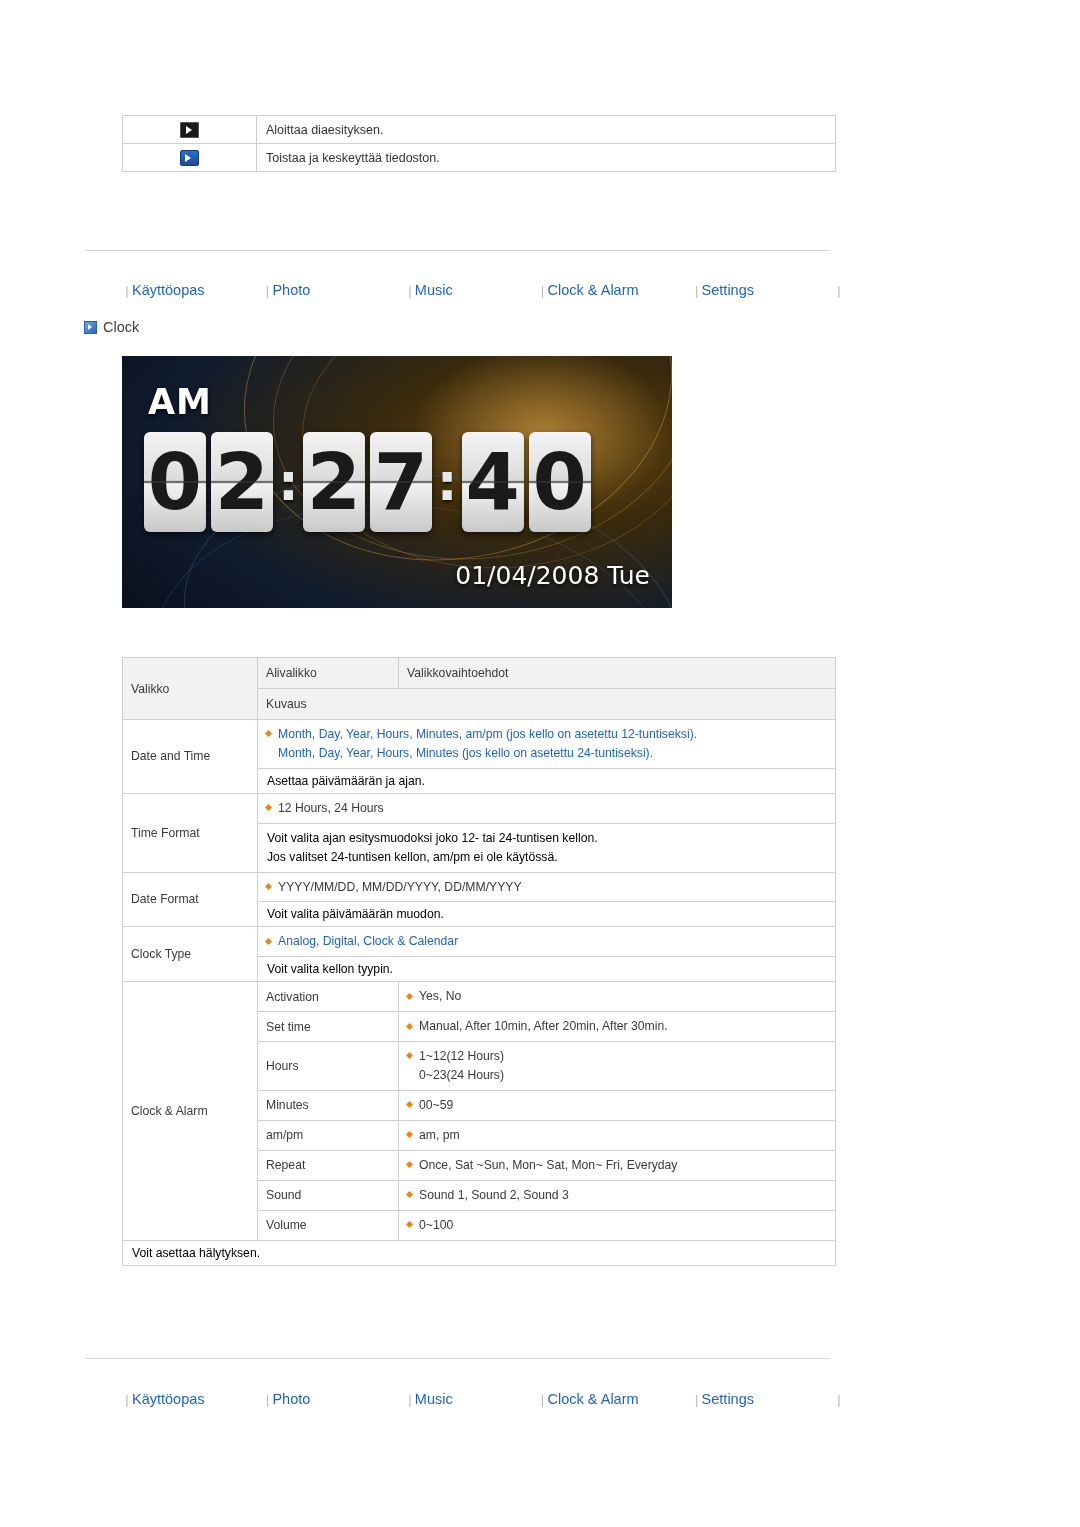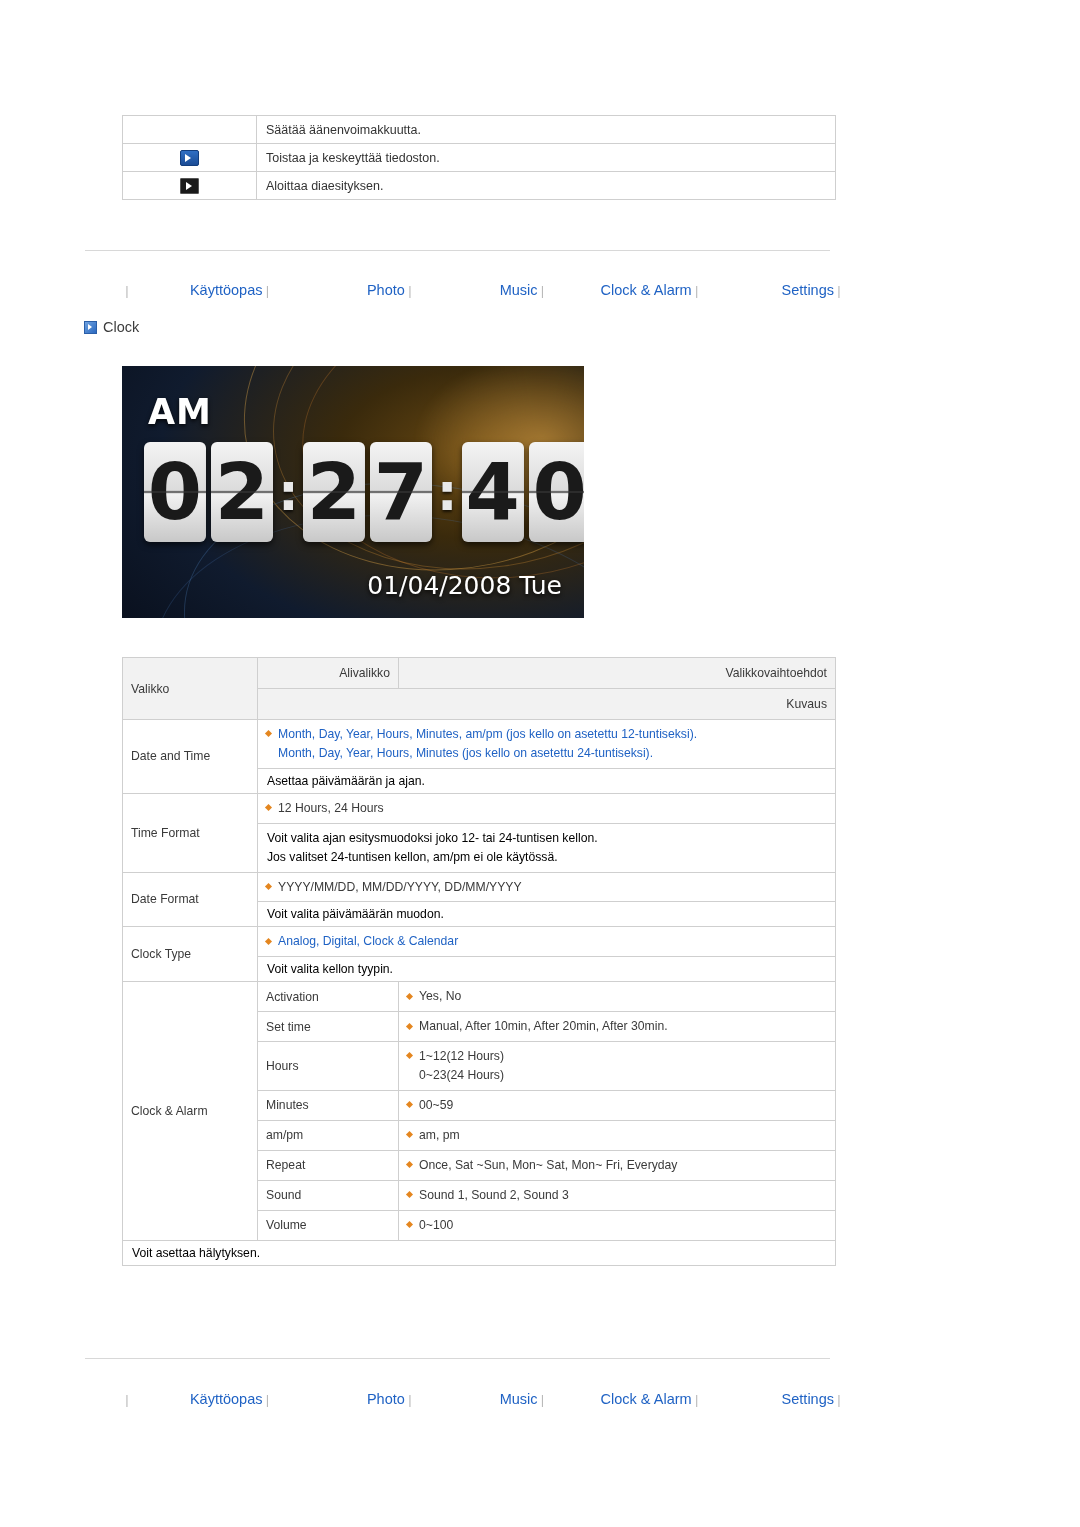--- a/index.html
+++ b/index.html
@@ -106,21 +106,21 @@
   .nav-sep {
     color: #b9b9b9;
     font-size: 13px;
     width: 10px;
     text-align: center;
     flex: none;
   }
   .nav-link {
     color: #1f62c4;
     text-decoration: none;
-    text-align: right;
+    text-align: left;
     white-space: nowrap;
   }
   .nav-w1 { width: 134px; }
   .nav-w2 { width: 136px; }
   .nav-w3 { width: 126px; }
   .nav-w4 { width: 148px; }
   .nav-w5 { width: 136px; }
 
   
   .section-title {
@@ -147,22 +147,22 @@
     left: 3px; top: 2px;
     border-left: 4px solid #fff;
     border-top: 3px solid transparent;
     border-bottom: 3px solid transparent;
   }
 
   
   .clock-shot {
     position: absolute;
     left: 122px;
-    top: 366px;
-    width: 462px;
+    top: 356px;
+    width: 550px;
     height: 252px;
     background: radial-gradient(120% 130% at 78% 35%, #6b4a12 0%, #3a2a0c 26%, #101b2e 58%, #050913 100%);
     overflow: hidden;
   }
   .swirl {
     position: absolute;
     border-radius: 50%;
     border: 1px solid rgba(255,200,90,0.30);
   }
   .swirl.a { left: 120px; top: -130px; width: 430px; height: 330px; transform: rotate(-12deg); border-color: rgba(255,190,80,0.35); }
@@ -262,21 +262,21 @@
     font-size: 12.2px;
     color: #3a3a3a;
     vertical-align: middle;
     padding: 5px 8px;
   }
   .c1 { width: 135px; }
   .c2 { width: 141px; }
   .c3 { width: auto; }
   .hdr {
     background: #f2f2f2;
-    text-align: right;
+    text-align: left;
     color: #3a3a3a;
     height: 20px;
   }
   .menu-cell {
     text-align: left;
   }
   .sub-cell {
     text-align: left;
   }
   .opt-cell {
@@ -302,35 +302,31 @@
   .opt-line { display: block; line-height: 1.55; white-space: nowrap; }
   .opt-line.indent { padding-left: 12px; }
 </style>
 </head>
 <body>
 
 <div class="page">
 
   <table class="top-table">
     <tbody>
-        <tr>
-      <td class="icon-cell"></td>
-      <td class="desc-cell">Säätää äänenvoimakkuutta.</td>
+    <tr>
+      <td class="icon-cell">
+        <span class="ico ico-slide"></span>
+      </td>
+      <td class="desc-cell">Aloittaa diaesityksen.</td>
     </tr>
     <tr>
       <td class="icon-cell">
         <span class="ico ico-play"></span>
       </td>
       <td class="desc-cell">Toistaa ja keskeyttää tiedoston.</td>
-    </tr>
-    <tr>
-      <td class="icon-cell">
-        <span class="ico ico-slide"></span>
-      </td>
-      <td class="desc-cell">Aloittaa diaesityksen.</td>
     </tr>
   </tbody>
     </table>
 
   <div class="hr hr-top"></div>
 
   <div class="navbar nav-top">
     <span class="nav-sep">|</span>
     <a class="nav-link nav-w1" href="#">Käyttöopas</a>
     <span class="nav-sep">|</span>

